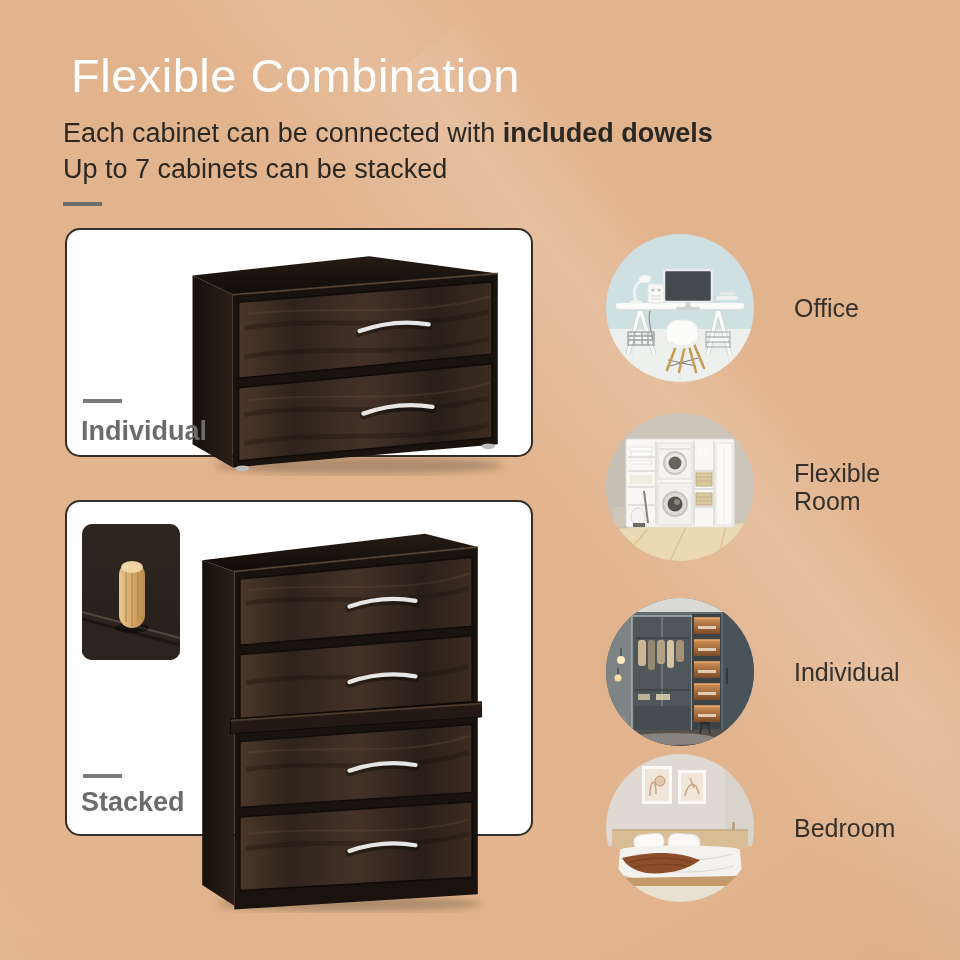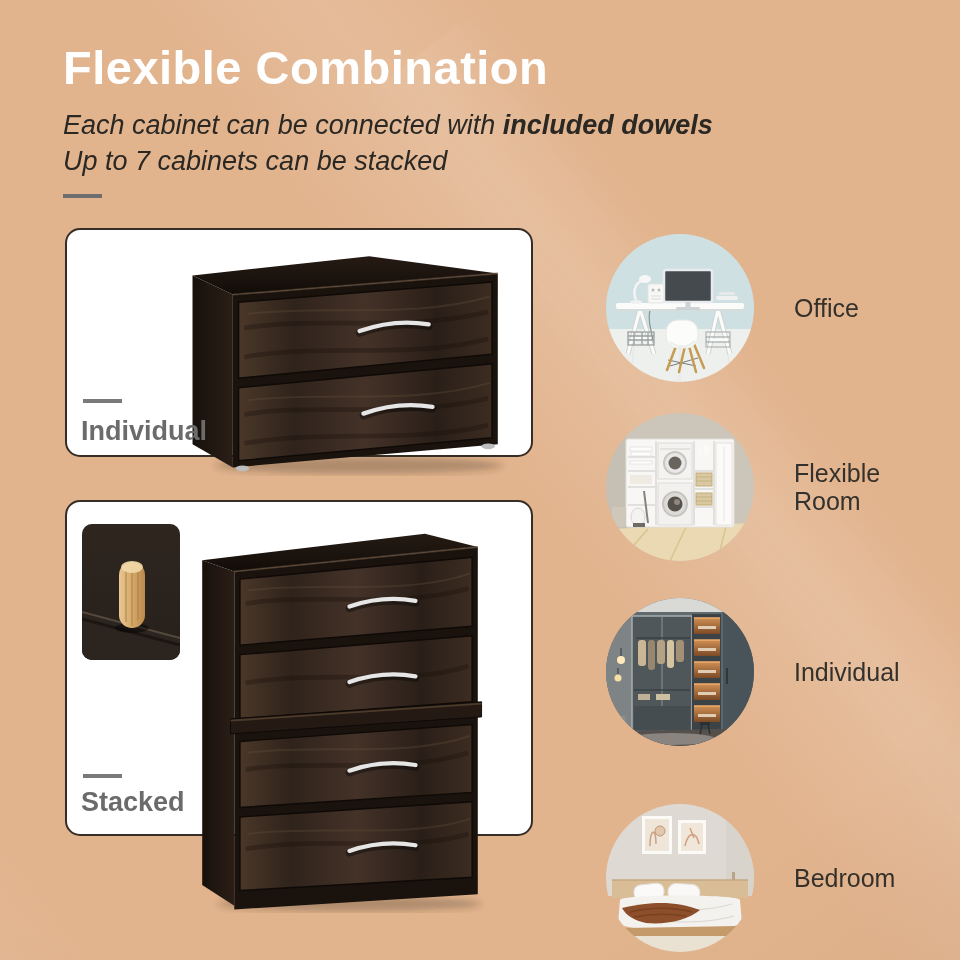--- a/index.html
+++ b/index.html
@@ -10,22 +10,22 @@
   .streak{position:absolute;pointer-events:none;transform:rotate(-38deg);transform-origin:center;
           background:linear-gradient(to right, rgba(255,255,255,0) 0%, rgba(255,255,255,.10) 50%, rgba(255,255,255,0) 100%);}
   .s1{left:560px;top:-260px;width:280px;height:1500px;}
   .s2{left:800px;top:-100px;width:150px;height:1500px;opacity:.8;}
   .s3{left:-140px;top:240px;width:200px;height:1400px;opacity:.55;}
   .vignette{position:absolute;inset:0;pointer-events:none;
             background:radial-gradient(130% 130% at 35% 25%, rgba(0,0,0,0) 60%, rgba(94,52,22,.10) 100%);}
 
   
   .header{position:absolute;left:63px;top:42px;}
-  .title{margin:0;font-size:47px;line-height:1.1;font-weight:700;letter-spacing:.5px;color:#ffffff;}
-  .sub{margin:0;font-size:27px;line-height:36px;color:#2b2824;white-space:nowrap;font-weight:400;font-style:italic;}
+  .title{margin:8px;font-size:47px;line-height:1.1;font-weight:400;letter-spacing:.5px;color:#ffffff;}
+  .sub{margin:0;font-size:27px;line-height:36px;color:#2b2824;white-space:nowrap;font-weight:400;}
   .sub-first{margin-top:13px;}
   .sub strong{font-weight:700;}
   .dash{width:39px;height:4px;background:#6e6e6e;}
   .header-dash{margin-top:15px;}
 
   
   .card{position:absolute;left:65px;width:468px;background:#ffffff;border:2px solid #362e26;
         border-radius:15px;box-sizing:border-box;}
   .card-individual{top:228px;height:229px;}
   .card-stacked{top:500px;height:336px;}
@@ -38,21 +38,21 @@
   .cab-individual{position:absolute;left:114px;top:7px;}
   .cab-stacked{position:absolute;left:122px;top:10px;}
   .inset{position:absolute;left:15px;top:22px;width:98px;height:136px;border-radius:10px;overflow:hidden;}
   .inset svg{display:block;}
 
   
   .room{position:absolute;left:606px;display:flex;align-items:center;}
   .room-office{top:234px;}
   .room-laundry{top:413px;}
   .room-cloakroom{top:598px;}
-  .room-bedroom{top:804px;}
+  .room-bedroom{top:754px;}
   .room-circle{width:148px;height:148px;border-radius:50%;overflow:hidden;flex:0 0 148px;}
   .room-circle svg{display:block;width:148px;height:148px;}
   .room-label{margin-left:40px;font-size:25px;color:#34312c;line-height:1.14;font-weight:400;}
   .room-label.wrap{width:118px;}
 </style>
 </head>
 <body>
 
 <div id="stage">
   <div class="streak s1"></div>

